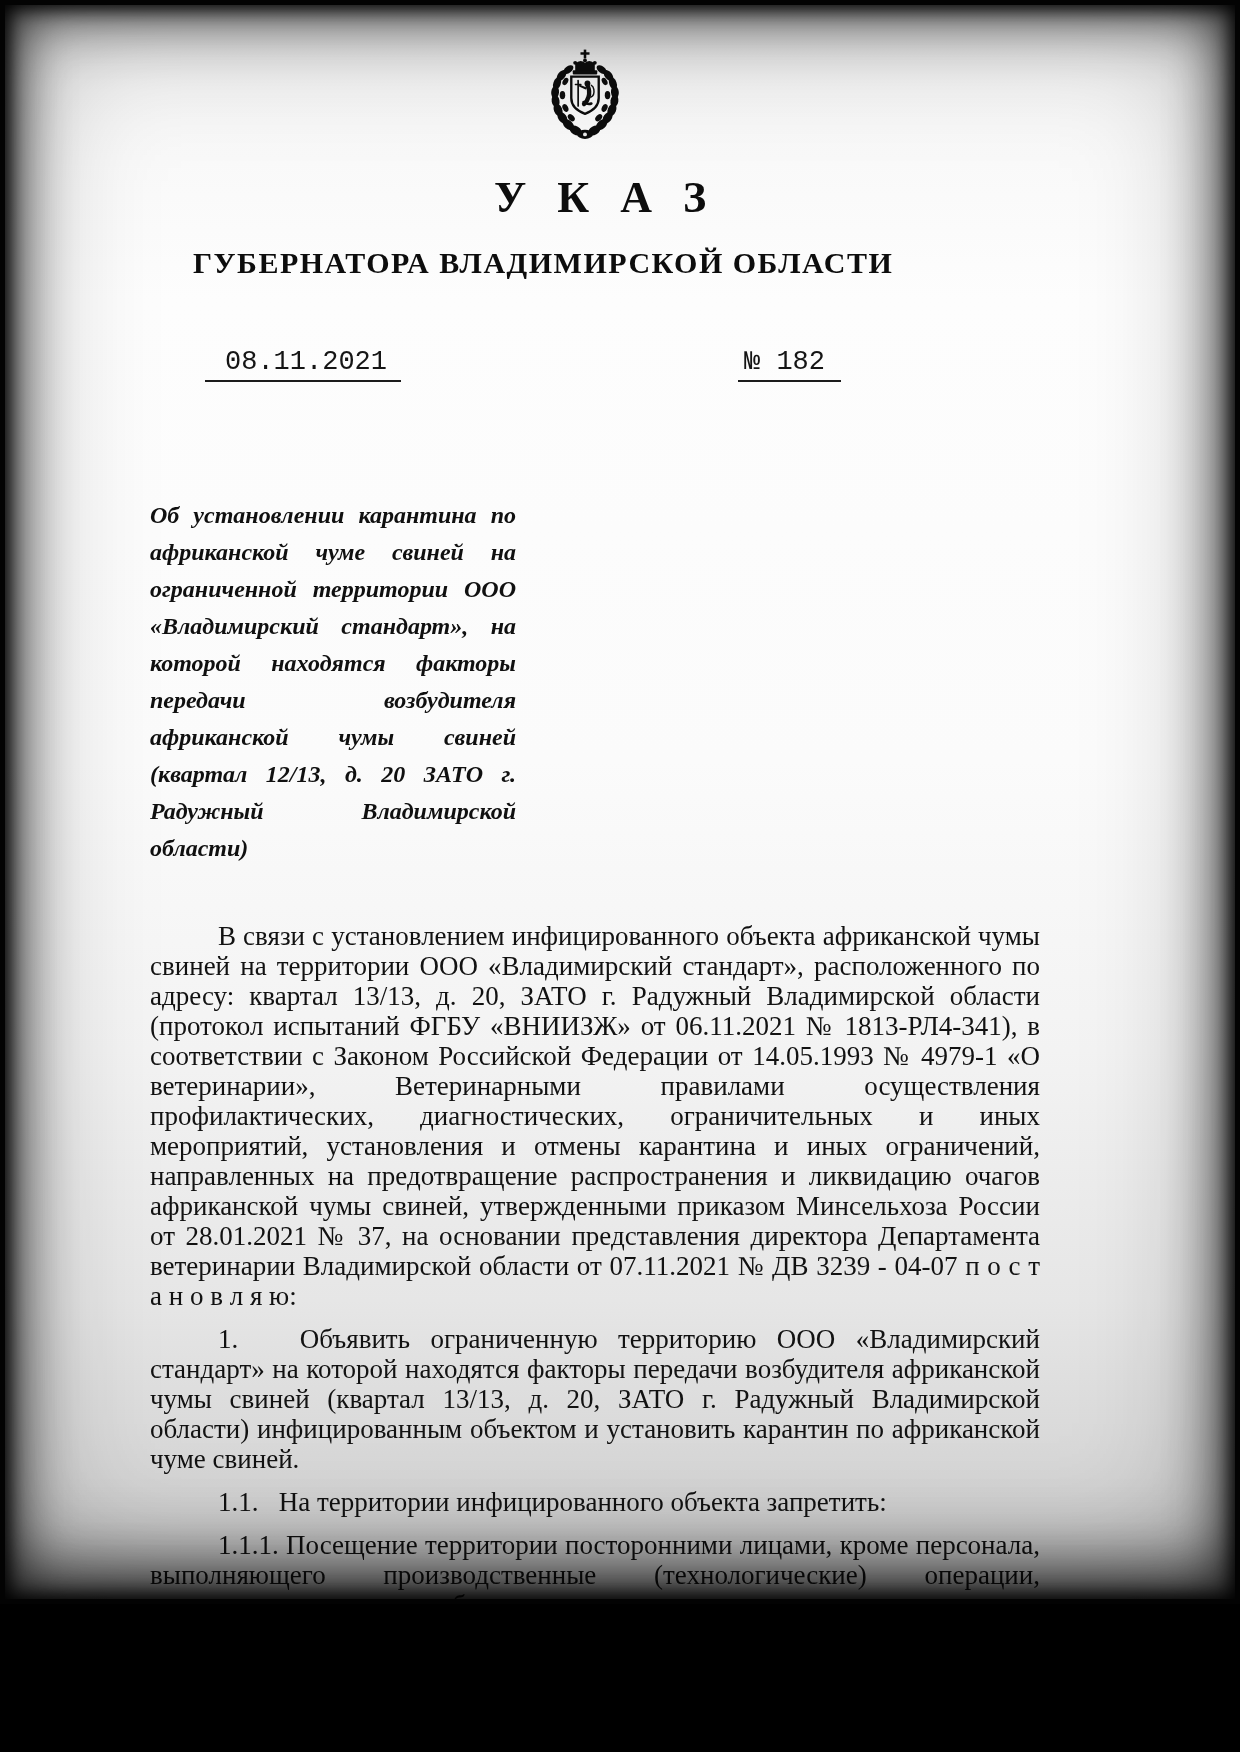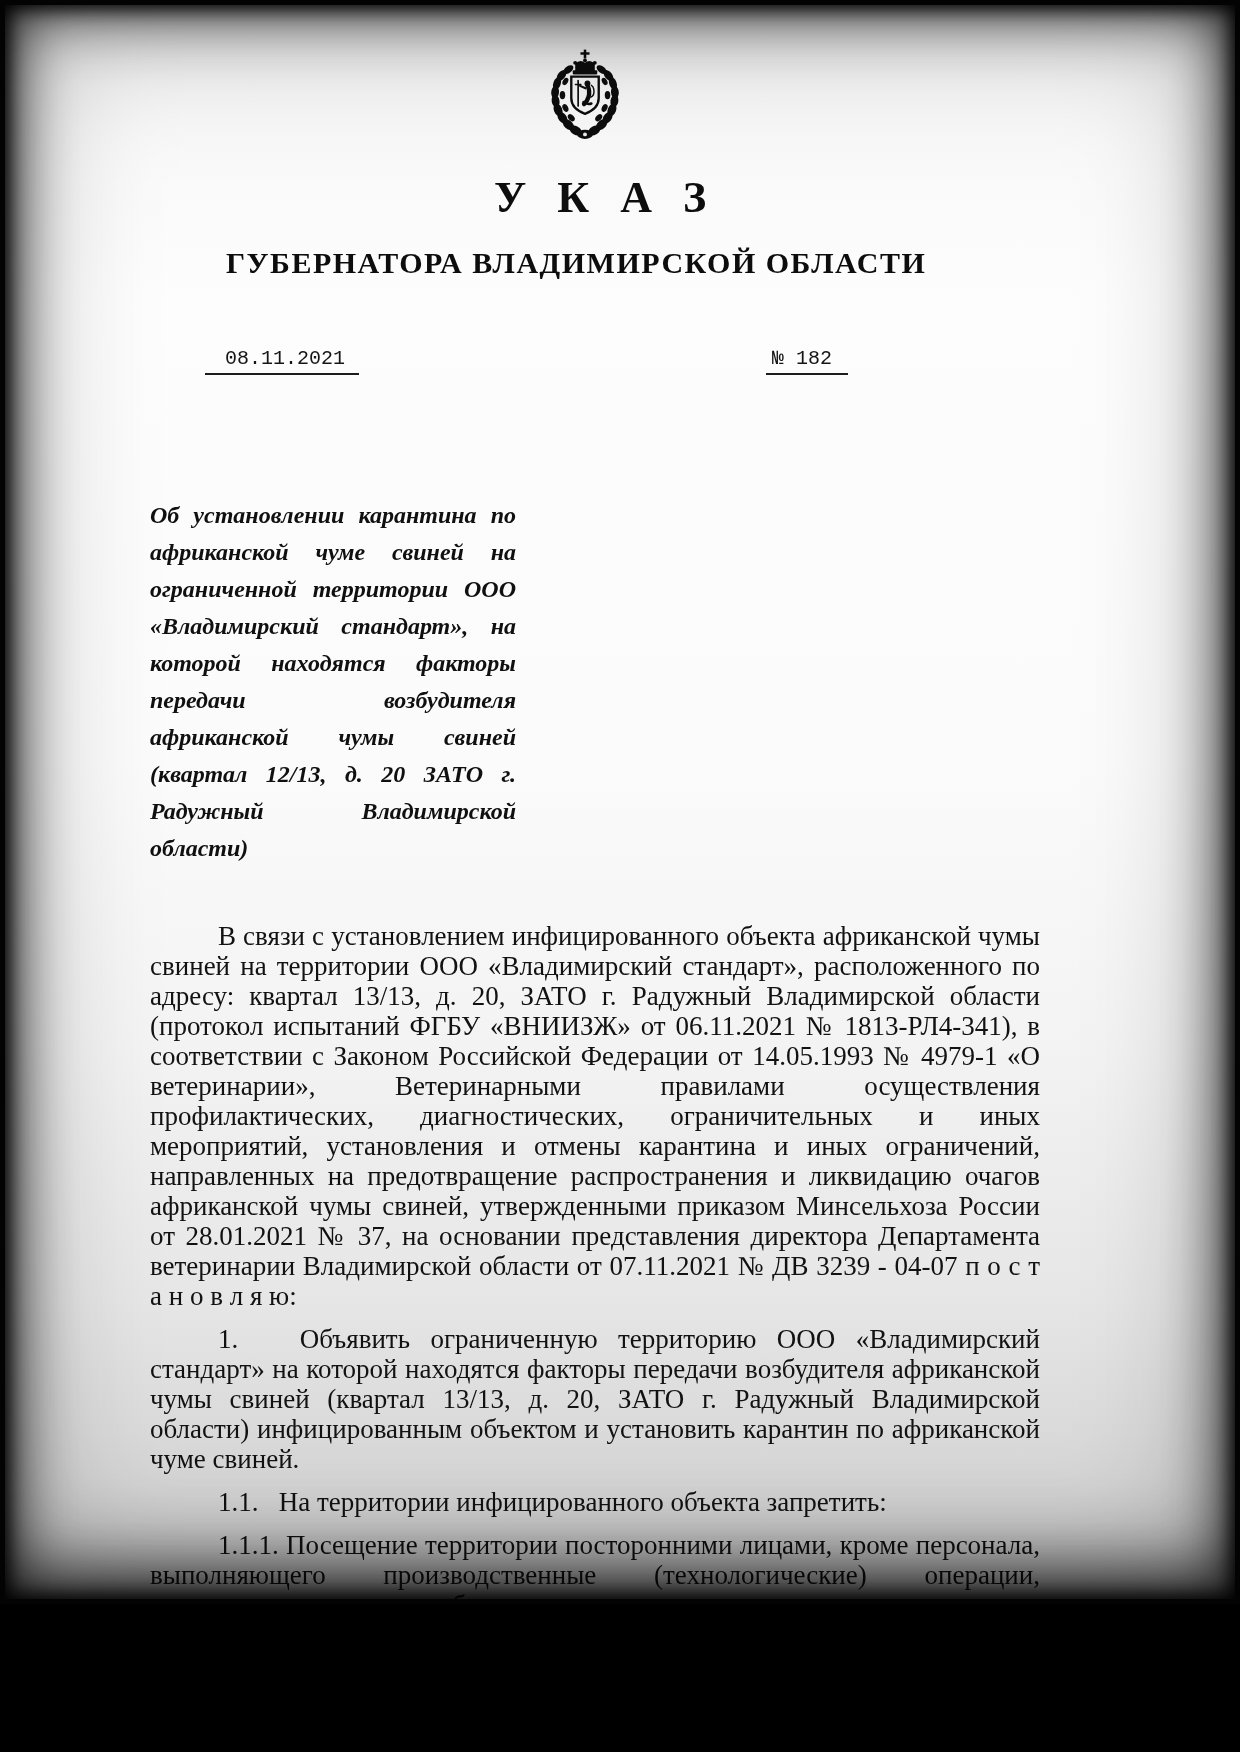--- a/index.html
+++ b/index.html
@@ -41,43 +41,43 @@
     margin: 16px 0 0 344px;
     font-size: 44px;
     font-weight: 700;
     letter-spacing: 10px;
     line-height: 1;
     color: #0d0d0d;
     white-space: nowrap;
   }
   .authority {
     width: fit-content;
-    margin: 26px 0 0 76px;
+    margin: 26px 0 0 43px;
     font-size: 30px;
     font-weight: 700;
     letter-spacing: 1.5px;
     line-height: 1.1;
     color: #0d0d0d;
     white-space: nowrap;
   }
   .meta-row {
     position: relative;
     margin-top: 66px;
     height: 40px;
     font-family: "Liberation Mono", "DejaVu Sans Mono", monospace;
-    font-size: 20px;
+    font-size: 27px;
     color: #151515;
   }
   .doc-date {
     position: absolute; left: 55px; top: 0;
     padding: 2px 14px 3px 20px;
     border-bottom: 2px solid #1c1c1c;
   }
   .doc-number {
-    position: absolute; left: 616px; top: 0;
+    position: absolute; left: 588px; top: 0;
     padding: 2px 16px 3px 6px;
     border-bottom: 2px solid #1c1c1c;
   }
   .subject {
     width: 366px;
     margin-top: 112px;
     font-size: 24px;
     font-weight: 700;
     font-style: italic;
     line-height: 37px;

